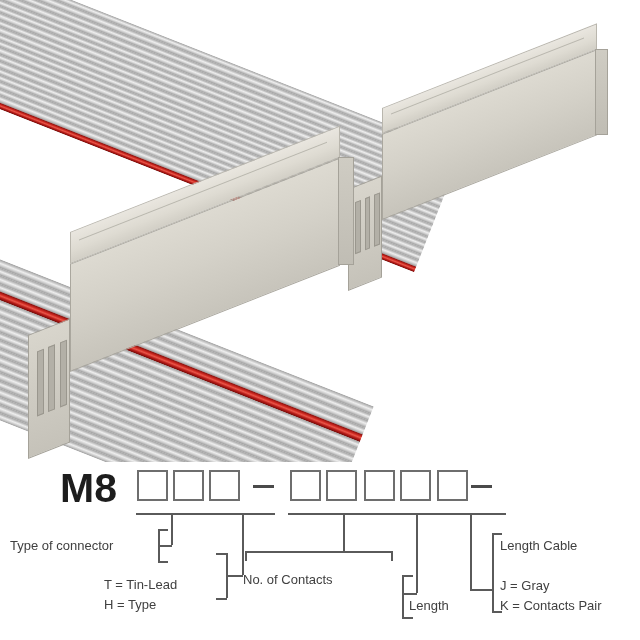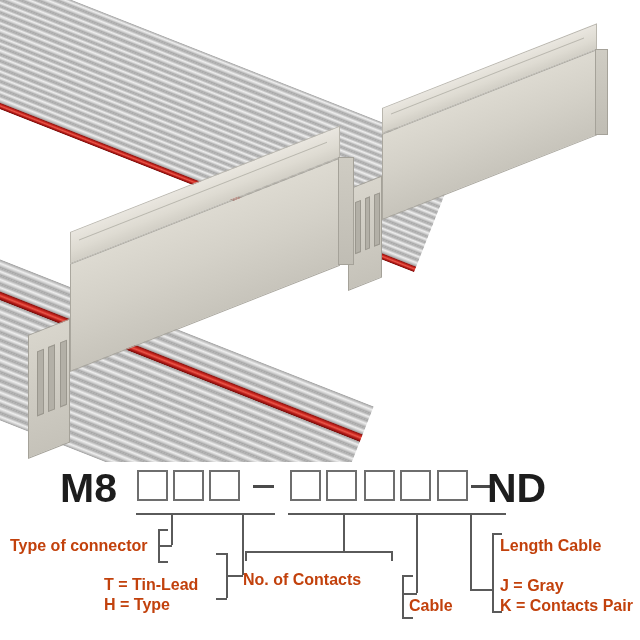--- a/index.html
+++ b/index.html
@@ -109,25 +109,24 @@
     border: 2px solid #6e6e6e;
     background: #ffffff;
   }
   .pn-dash {
     position: absolute;
     height: 3px;
     background: #4a4a4a;
   }
   .lbl {
     position: absolute;
-    font-size: 16px;
-    color: #c2410c;
+    font-size: 13px;
+    color: #404040;
     line-height: 17px;
     white-space: nowrap;
-    font-weight: bold;
   }
   .hline {
     position: absolute;
     height: 1.6px;
     background: #5a5a5a;
   }
   .vline {
     position: absolute;
     width: 1.6px;
     background: #5a5a5a;
@@ -223,21 +222,20 @@
         <div class="pn-box" style="left: 209px; top: 8px; width: 31px; height: 31px;"></div>
         <div class="pn-box" style="left: 290px; top: 8px; width: 31px; height: 31px;"></div>
         <div class="pn-box" style="left: 326px; top: 8px; width: 31px; height: 31px;"></div>
         <div class="pn-box" style="left: 364px; top: 8px; width: 31px; height: 31px;"></div>
         <div class="pn-box" style="left: 400px; top: 8px; width: 31px; height: 31px;"></div>
         <div class="pn-box" style="left: 437px; top: 8px; width: 31px; height: 31px;"></div>
         <div class="pn-dash" style="left: 253px; top: 22.5px; width: 21px;"></div>
         <div class="pn-dash" style="left: 471px; top: 22.5px; width: 21px;"></div>
       </div>
 
-    <div class="pn-text pn-big" id="pn-suffix" style="left:487px; top:6px;">ND</div>
 
     <div id="leader-lines">
         <div class="hline" style="left: 136px; top: 51px; width: 103px; background: rgb(90, 90, 90);"></div>
         <div class="hline" style="left: 207px; top: 51px; width: 68px; background: rgb(90, 90, 90);"></div>
         <div class="hline" style="left: 288px; top: 51px; width: 110px; background: rgb(90, 90, 90);"></div>
         <div class="hline" style="left: 362px; top: 51px; width: 107px; background: rgb(90, 90, 90);"></div>
         <div class="hline" style="left: 434px; top: 51px; width: 72px; background: rgb(90, 90, 90);"></div>
         <div class="vline" style="left: 171px; top: 51px; height: 32px; background: rgb(90, 90, 90);"></div>
         <div class="hline" style="left: 158px; top: 83px; width: 14px; background: rgb(90, 90, 90);"></div>
         <div class="vline" style="left: 158px; top: 67px; height: 32px; background: rgb(90, 90, 90);"></div>
@@ -265,20 +263,20 @@
         <div class="hline" style="left: 492px; top: 149px; width: 10px; background: rgb(90, 90, 90);"></div>
       </div>
 
     <div class="lbl" id="lbl-type" style="left: 10px; top: 75px;">Type of connector</div>
 
     <div class="lbl" id="lbl-plate1" style="left: 104px; top: 114px;">T = Tin-Lead</div>
     <div class="lbl" id="lbl-plate2" style="left: 104px; top: 134px;">H = Type</div>
 
     <div class="lbl" id="lbl-contacts" style="left: 243px; top: 101px; margin-top: 8px;">No. of Contacts</div>
 
-    <div class="lbl" id="lbl-length" style="left: 409px; top: 135px;">Cable</div>
+    <div class="lbl" id="lbl-length" style="left: 409px; top: 135px;">Length</div>
 
     <div class="lbl" id="lbl-rib-title" style="left: 500px; top: 75px;">Length Cable</div>
     <div class="lbl" id="lbl-rib-j" style="left: 500px; top: 115px;">J = Gray</div>
     <div class="lbl" id="lbl-rib-k" style="left: 500px; top: 135px;">K = Contacts Pair</div>
 
   </div>
 </div>
 
 </body></html>

